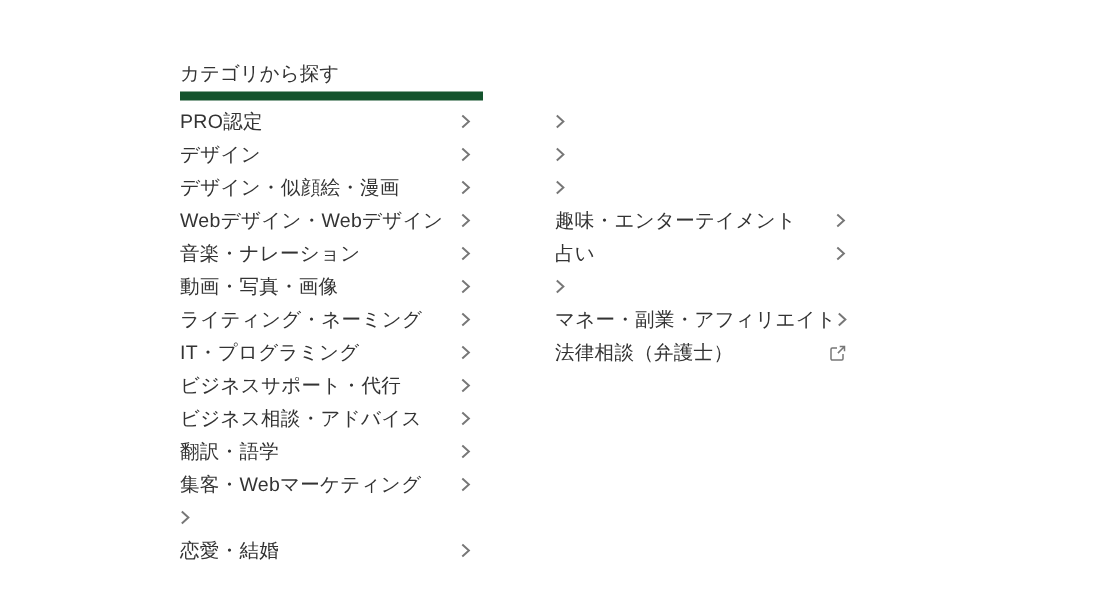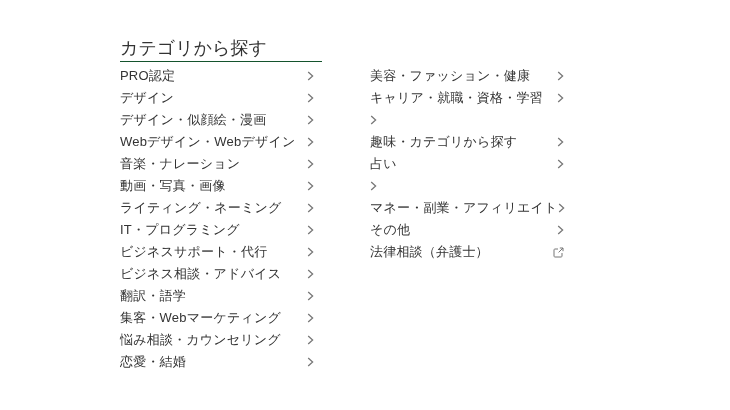--- a/index.html
+++ b/index.html
@@ -16,26 +16,26 @@
     width: 730px;
     height: 410px;
     background: #ffffff;
   }
   .category-section {
     position: absolute;
     left: 120px;
     top: 41px;
   }
   .section-title {
-    font-size: 18px;
+    font-size: 13px;
     font-weight: normal;
     color: #333333;
     line-height: 15px;
     padding-bottom: 5px;
-    border-bottom: 1px solid #14532d;
+    border-bottom: 6px solid #14532d;
     width: 202px;
   }
   .columns {
     display: flex;
     gap: 48px;
     margin-top: 3px;
   }
   .col {
     list-style: none;
     width: 202px;
@@ -158,62 +158,59 @@
           </li>
           <li class="cat-item">
             <span class="cat-label">集客・Webマーケティング</span>
             <span class="cat-icon">
               <svg width="7" height="10" viewBox="0 0 7 10">
                 <path d="M1.2 1L5.6 5L1.2 9" fill="none" stroke="#777777" stroke-width="1.3"></path>
               </svg>
             </span>
           </li>
           <li class="cat-item">
-            <span class="cat-label">悩み相談・カウンセリング</span>
             <span class="cat-icon">
               <svg width="7" height="10" viewBox="0 0 7 10">
                 <path d="M1.2 1L5.6 5L1.2 9" fill="none" stroke="#777777" stroke-width="1.3"></path>
               </svg>
             </span>
           </li>
           <li class="cat-item">
             <span class="cat-label">恋愛・結婚</span>
             <span class="cat-icon">
               <svg width="7" height="10" viewBox="0 0 7 10">
                 <path d="M1.2 1L5.6 5L1.2 9" fill="none" stroke="#777777" stroke-width="1.3"></path>
               </svg>
             </span>
           </li>
         </ul>
       <ul class="col" id="col-right">
           <li class="cat-item">
-            <span class="cat-label">美容・ファッション・健康</span>
-            <span class="cat-icon">
-              <svg width="7" height="10" viewBox="0 0 7 10">
-                <path d="M1.2 1L5.6 5L1.2 9" fill="none" stroke="#777777" stroke-width="1.3"></path>
-              </svg>
-            </span>
-          </li>
-          <li class="cat-item">
-            <span class="cat-label">キャリア・就職・資格・学習</span>
-            <span class="cat-icon">
-              <svg width="7" height="10" viewBox="0 0 7 10">
-                <path d="M1.2 1L5.6 5L1.2 9" fill="none" stroke="#777777" stroke-width="1.3"></path>
-              </svg>
-            </span>
-          </li>
-          <li class="cat-item">
-            <span class="cat-icon">
-              <svg width="7" height="10" viewBox="0 0 7 10">
-                <path d="M1.2 1L5.6 5L1.2 9" fill="none" stroke="#777777" stroke-width="1.3"></path>
-              </svg>
-            </span>
-          </li>
-          <li class="cat-item">
-            <span class="cat-label">趣味・カテゴリから探す</span>
+            <span class="cat-icon">
+              <svg width="7" height="10" viewBox="0 0 7 10">
+                <path d="M1.2 1L5.6 5L1.2 9" fill="none" stroke="#777777" stroke-width="1.3"></path>
+              </svg>
+            </span>
+          </li>
+          <li class="cat-item">
+            <span class="cat-icon">
+              <svg width="7" height="10" viewBox="0 0 7 10">
+                <path d="M1.2 1L5.6 5L1.2 9" fill="none" stroke="#777777" stroke-width="1.3"></path>
+              </svg>
+            </span>
+          </li>
+          <li class="cat-item">
+            <span class="cat-icon">
+              <svg width="7" height="10" viewBox="0 0 7 10">
+                <path d="M1.2 1L5.6 5L1.2 9" fill="none" stroke="#777777" stroke-width="1.3"></path>
+              </svg>
+            </span>
+          </li>
+          <li class="cat-item">
+            <span class="cat-label">趣味・エンターテイメント</span>
             <span class="cat-icon">
               <svg width="7" height="10" viewBox="0 0 7 10">
                 <path d="M1.2 1L5.6 5L1.2 9" fill="none" stroke="#777777" stroke-width="1.3"></path>
               </svg>
             </span>
           </li>
           <li class="cat-item">
             <span class="cat-label">占い</span>
             <span class="cat-icon">
               <svg width="7" height="10" viewBox="0 0 7 10">
@@ -223,28 +220,20 @@
           </li>
           <li class="cat-item">
             <span class="cat-icon">
               <svg width="7" height="10" viewBox="0 0 7 10">
                 <path d="M1.2 1L5.6 5L1.2 9" fill="none" stroke="#777777" stroke-width="1.3"></path>
               </svg>
             </span>
           </li>
           <li class="cat-item">
             <span class="cat-label">マネー・副業・アフィリエイト</span>
-            <span class="cat-icon">
-              <svg width="7" height="10" viewBox="0 0 7 10">
-                <path d="M1.2 1L5.6 5L1.2 9" fill="none" stroke="#777777" stroke-width="1.3"></path>
-              </svg>
-            </span>
-          </li>
-          <li class="cat-item">
-            <span class="cat-label">その他</span>
             <span class="cat-icon">
               <svg width="7" height="10" viewBox="0 0 7 10">
                 <path d="M1.2 1L5.6 5L1.2 9" fill="none" stroke="#777777" stroke-width="1.3"></path>
               </svg>
             </span>
           </li>
           <li class="cat-item">
             <span class="cat-label">法律相談（弁護士）</span>
             <span class="cat-icon">
               <svg width="11" height="11" viewBox="0 0 11 11">

